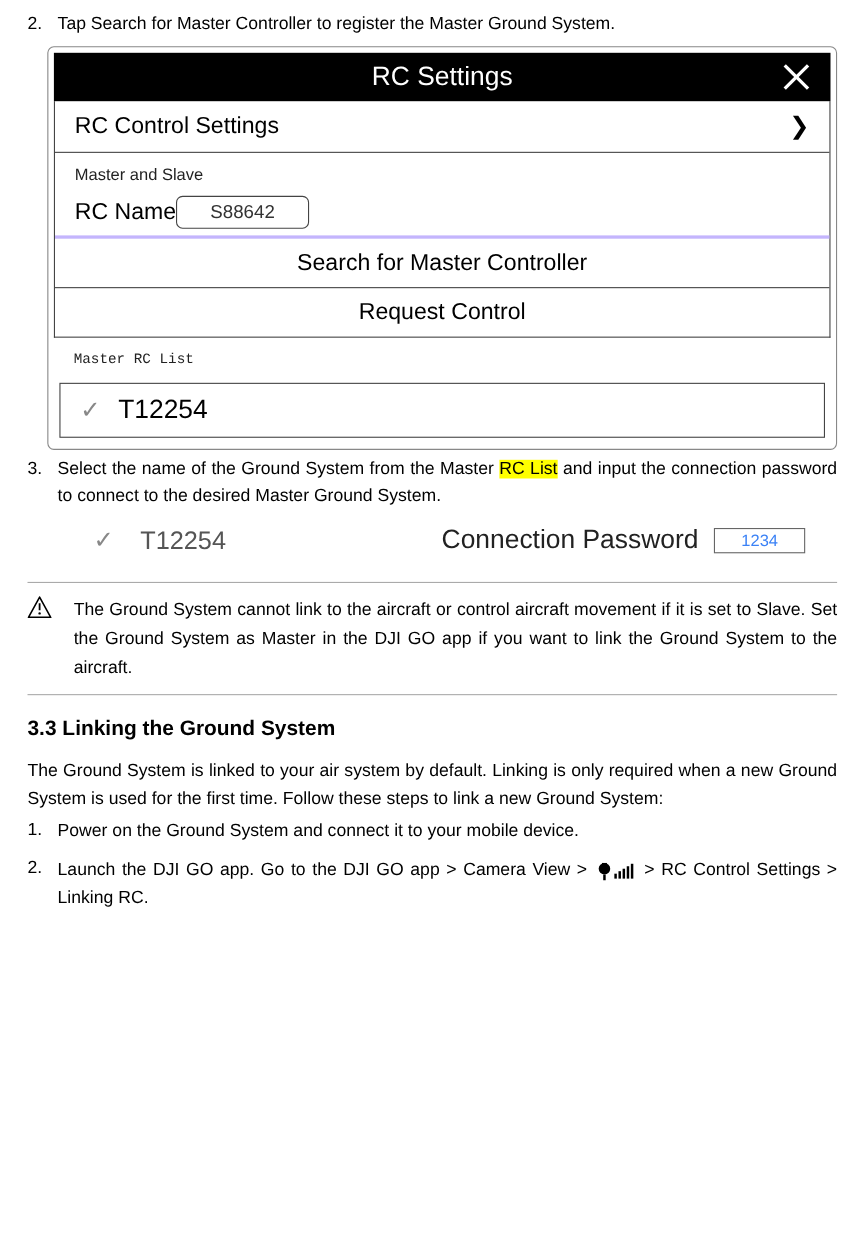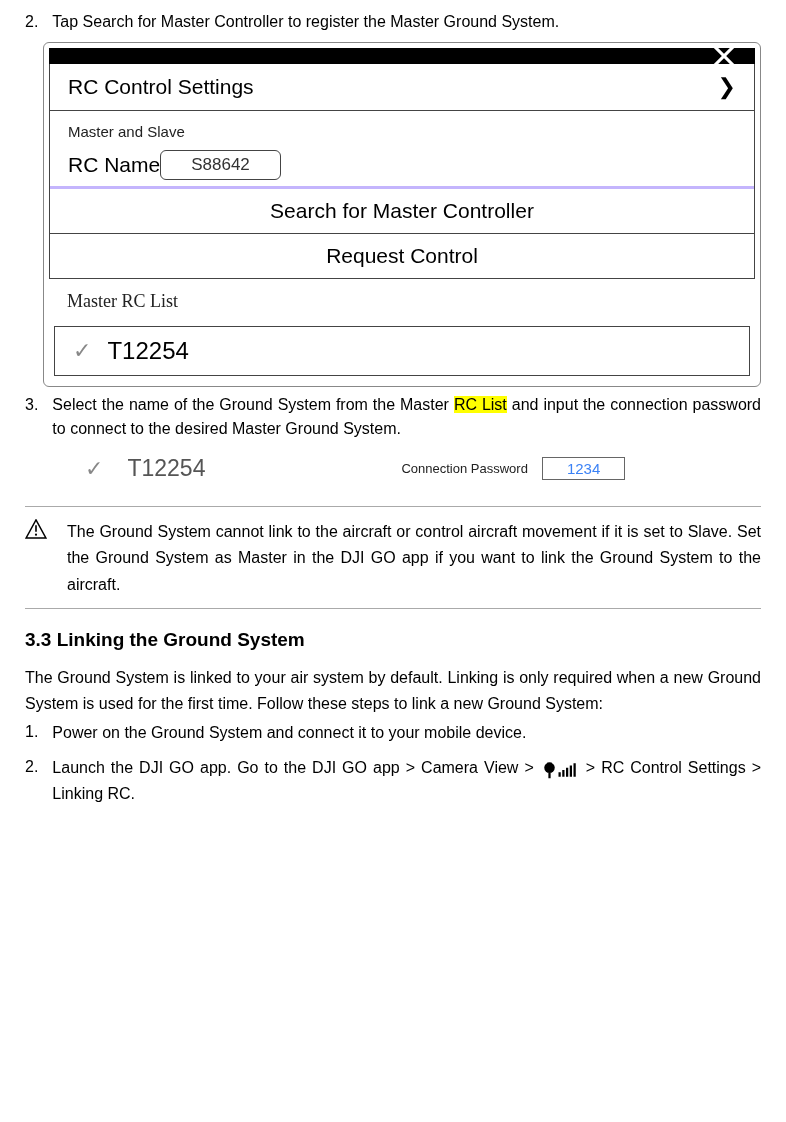--- a/index.html
+++ b/index.html
@@ -151,23 +151,23 @@
       padding: 10px;
       text-align: center;
       font-size: 21px;
       font-family: Arial, sans-serif;
       border-bottom: 1px solid #444;
     }
     .centered-row:last-child { border-bottom: none; }
 
     .master-section-label {
       padding: 12px 18px 14px;
-      font-size: 18px;
+      font-size: 13px;
       color: #222;
-      font-family: Liberation Serif, serif;
+      font-family: Liberation Mono, monospace;
     }
     .master-row {
       display: flex;
       align-items: center;
       margin: 0 5px 5px 5px;
       border: 1px solid #444;
       padding: 10px 18px;
       gap: 16px;
       font-family: Arial, sans-serif;
     }
@@ -188,21 +188,21 @@
       margin: 14px 0 24px 60px;
       font-family: Arial, sans-serif;
     }
     .conn-name {
       font-size: 23px;
       color: #555;
       margin-left: 10px;
       width: 260px;
     }
     .conn-label {
-      font-size: 13px;
+      font-size: 24px;
       color: #222;
       text-align: center;
     }
     .conn-input {
       border: 1px solid #666;
       padding: 2px 24px;
       font-size: 15px;
       color: #3b82f6;
       font-family: Arial, sans-serif;
     }
@@ -258,20 +258,21 @@
 </head>
 <body>
 
 <div class="step-line">
   <span class="step-num">2.</span>
   <span class="step-body">Tap Search for Master Controller to register the Master Ground System.</span>
 </div>
 
 <div class="device">
   <div class="dev-header">
+    <span class="dev-title">RC Settings</span>
     <span class="close-x"></span>
   </div>
 
   <div class="panel">
     <div class="row-link">
       <span>RC Control Settings</span>
       <span class="chevron-right"></span>
     </div>
 
     <div class="section-label">Master and Slave</div>

